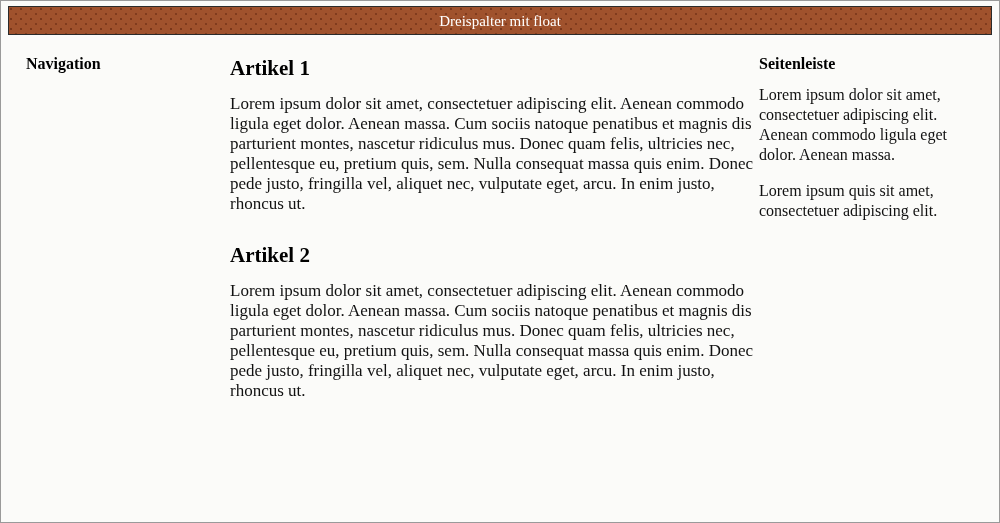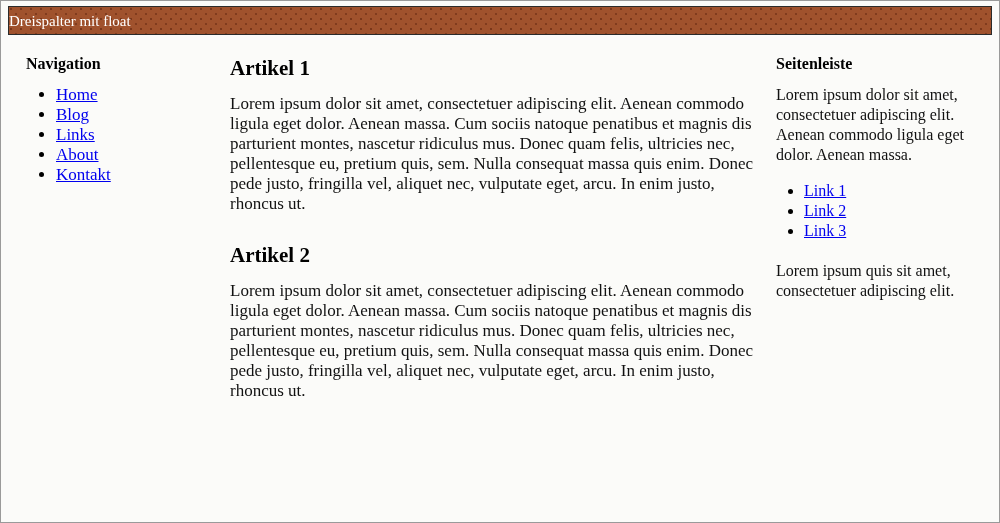--- a/index.html
+++ b/index.html
@@ -31,20 +31,21 @@
   .band {
     box-sizing: border-box;
     flex: 0 0 auto;
     border: 1px solid #2b2b2b;
     background-color: #a0522d;
     background-image:
       radial-gradient(circle at 2px 2px, rgba(90,32,12,0.55) 1px, transparent 1.4px),
       radial-gradient(circle at 7px 7px, rgba(90,32,12,0.45) 1px, transparent 1.4px);
     background-size: 10px 10px, 10px 10px;
     color: #ffffff;
+    text-align: center;
     font-size: 15px;
     line-height: 1.1;
   }
   #header.band {
     height: 29px;
     padding-top: 6px;
   }
   #footer.band {
     height: 29px;
     padding-top: 6px;
@@ -68,21 +69,21 @@
   #content {
     position: absolute;
     left: 208px;
     top: 0;
     width: 552px;
     padding: 10px 12px 0 14px;
     box-sizing: border-box;
   }
   #sidebar {
     position: absolute;
-    right: 0;
+    right: 17px;
     top: 0;
     width: 226px;
     padding: 10px 18px 0 10px;
     box-sizing: border-box;
   }
 
   h2.col-title {
     margin: 10px 0 12px 0;
     font-size: 16px;
     font-weight: bold;
@@ -144,43 +145,31 @@
 <div id="page">
 
   <div id="header" class="band">
     <span>Dreispalter mit float</span>
   </div>
 
   <div id="columns">
 
     <div id="nav">
       <h2 class="col-title">Navigation</h2>
-      <ul class="linklist">
-        <li><a class="nav-link" href="#">Home</a></li>
-        <li><a class="nav-link" href="#">Blog</a></li>
-        <li><a class="nav-link" href="#">Links</a></li>
-        <li><a class="nav-link" href="#">About</a></li>
-        <li><a class="nav-link" href="#">Kontakt</a></li>
-      </ul>
     </div>
 
     <div id="content">
       <h2 class="art-title">Artikel 1</h2>
       <p class="body-text">Lorem ipsum dolor sit amet, consectetuer adipiscing elit. Aenean commodo ligula eget dolor. Aenean massa. Cum sociis natoque penatibus et magnis dis parturient montes, nascetur ridiculus mus. Donec quam felis, ultricies nec, pellentesque eu, pretium quis, sem. Nulla consequat massa quis enim. Donec pede justo, fringilla vel, aliquet nec, vulputate eget, arcu. In enim justo, rhoncus ut.</p>
       <h2 class="art-title second">Artikel 2</h2>
       <p class="body-text">Lorem ipsum dolor sit amet, consectetuer adipiscing elit. Aenean commodo ligula eget dolor. Aenean massa. Cum sociis natoque penatibus et magnis dis parturient montes, nascetur ridiculus mus. Donec quam felis, ultricies nec, pellentesque eu, pretium quis, sem. Nulla consequat massa quis enim. Donec pede justo, fringilla vel, aliquet nec, vulputate eget, arcu. In enim justo, rhoncus ut.</p>
     </div>
 
     <div id="sidebar">
       <h2 class="col-title">Seitenleiste</h2>
       <p class="body-text">Lorem ipsum dolor sit amet, consectetuer adipiscing elit. Aenean commodo ligula eget dolor. Aenean massa.</p>
-      <ul class="linklist">
-        <li><a class="nav-link" href="#">Link 1</a></li>
-        <li><a class="nav-link" href="#">Link 2</a></li>
-        <li><a class="nav-link" href="#">Link 3</a></li>
-      </ul>
       <p class="body-text">Lorem ipsum quis sit amet, consectetuer adipiscing elit.</p>
     </div>
 
   </div>
 
 
 </div>
 
 </body></html>

